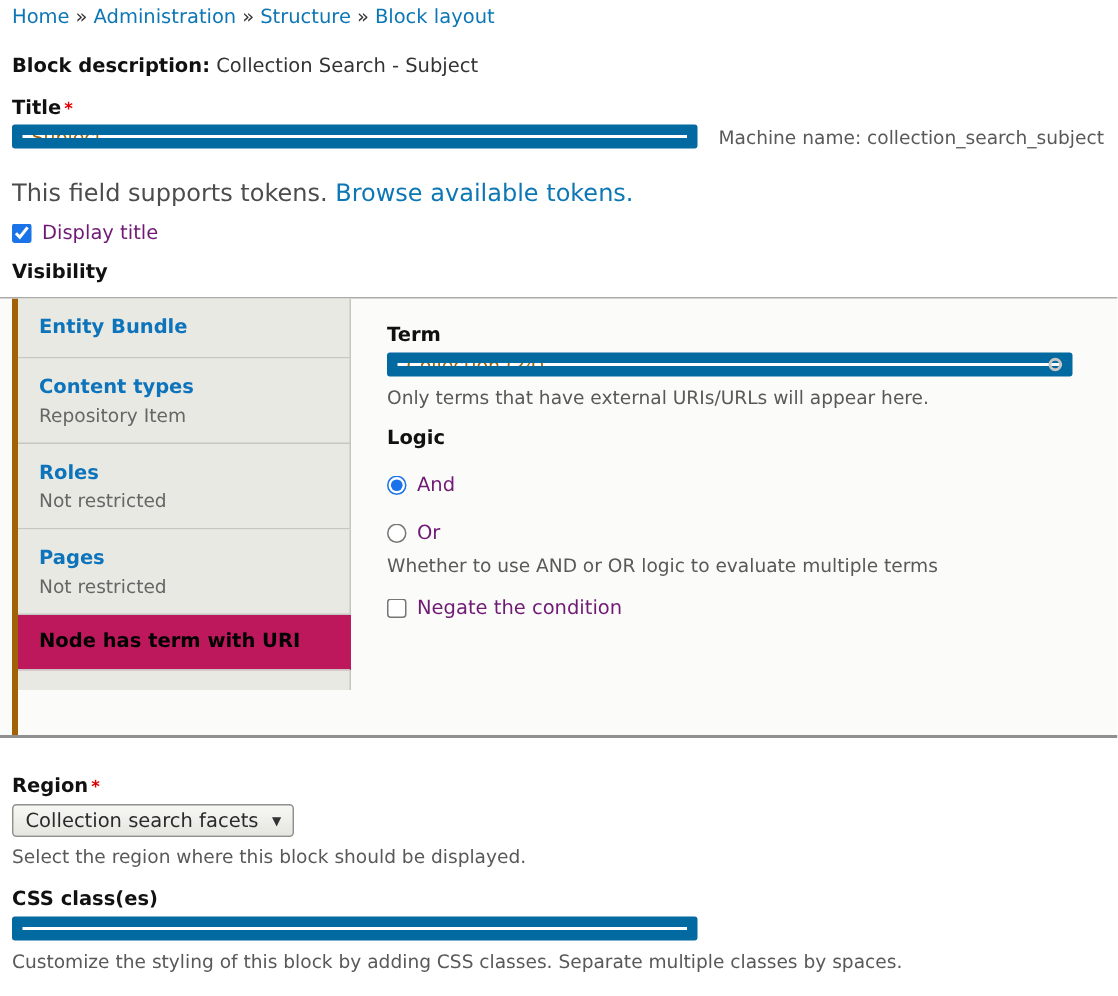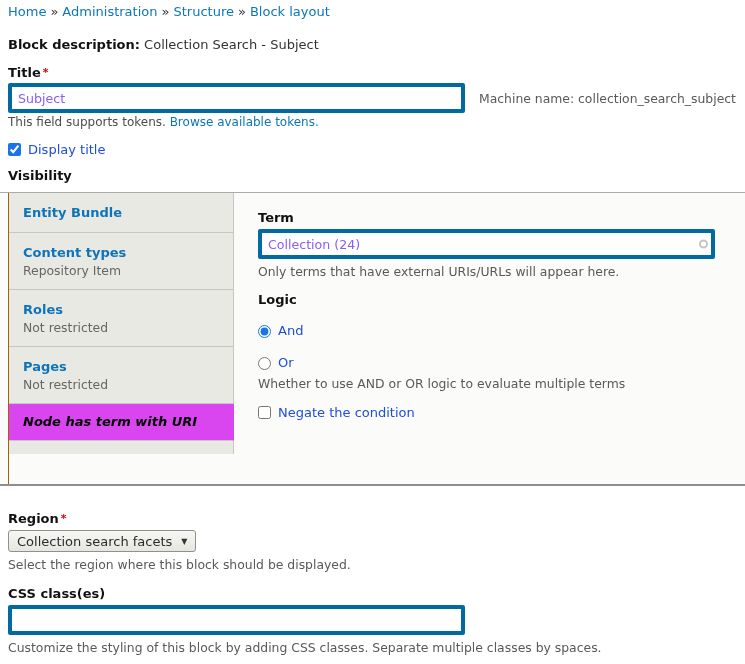--- a/index.html
+++ b/index.html
@@ -21,51 +21,51 @@
 
   
   .block-desc { margin-top: 17px; }
   .block-desc b { font-weight: bold; }
   .block-desc span { color: #333; }
 
   
   .form-label { font-weight: bold; margin-top: 13px; line-height: 15px; }
   .req { color: #e00000; font-size: 11px; vertical-align: top; margin-left: 2px; }
   .text-input {
-    height: 30px; width: 457px; border: 4px solid #0369a1; border-radius: 2px;
-    padding: 1px 6px; font-family: inherit; font-size: 12.6px; color: #8b5cf6;
+    height: 16px; width: 457px; border: 7px solid #0369a1; border-radius: 2px;
+    padding: 1px 6px; font-family: inherit; font-size: 12.6px; color: #a16207;
     background: #fff; outline: none;
   }
   .description { color: #595959; font-size: 12.4px; line-height: 15px; margin-top: 5px; }
   .description a, .help a { color: #0d77b5; text-decoration: none; }
-  .help { color: #4c4c4c; font-size: 12px; line-height: 15px; margin-top: 2px; }
+  .help { color: #4c4c4c; font-size: 16px; line-height: 15px; margin-top: 22px; }
 
   .title-row { display: flex; align-items: center; margin-top: 3px; }
   .machine-name { color: #595959; font-size: 12.4px; margin-left: 14px; white-space: nowrap; }
 
   .check-row { margin-top: 12px; display: flex; align-items: center; }
   .check-row input, .radio-row input { accent-color: #1a73e8; margin-right: 7px; width: 13px; height: 13px; }
-  .check-row label, .radio-row label { color: #1d4ed8; }
+  .check-row label, .radio-row label { color: #701a75; }
 
   .section-heading { font-weight: bold; margin-top: 11px; line-height: 16px; }
 
   
   .vtabs {
     margin: 8px -8px 0; display: flex; align-items: stretch;
     border-top: 1px solid #ababab; border-bottom: 2px solid #8f8f8f;
     background: #fbfbf9; height: 294px; overflow: hidden;
   }
-  .vtabs-menu { width: 226px; flex: none; margin-left: 8px; border-left: 1px solid #a16207; list-style: none; }
+  .vtabs-menu { width: 226px; flex: none; margin-left: 8px; border-left: 4px solid #a16207; list-style: none; }
   .vtab {
     background: #e9e9e3; border-right: 1px solid #c6c6c2; border-bottom: 1px solid #c6c6c2;
     padding: 11px 14px; cursor: pointer;
   }
   .vtab .vtab-label { display: block; color: #0d74bb; font-weight: bold; line-height: 17px; }
   .vtab .vtab-summary { display: block; color: #666; font-size: 12.4px; line-height: 15px; margin-top: 2px; }
-  .vtab.selected { background: #d946ef; border-right-color: transparent; padding: 9px 14px 10px; font-style: italic; }
+  .vtab.selected { background: #be185d; border-right-color: transparent; padding: 9px 14px 10px; }
   .vtab.selected .vtab-label { color: #000; }
   .vtab.filler { height: 13px; padding: 0; border-bottom: none; }
 
   .vtabs-pane { flex: 1; padding: 17px 0 0 24px; }
   .pane-label { font-weight: bold; line-height: 15px; }
   .term-wrap { position: relative; width: 457px; margin-top: 4px; }
   .term-wrap .text-input { width: 100%; padding-right: 26px; }
   .throbber {
     position: absolute; right: 7px; top: 50%; transform: translateY(-50%);
     width: 9px; height: 9px; border: 2px solid #c6c6c3; border-radius: 50%;

